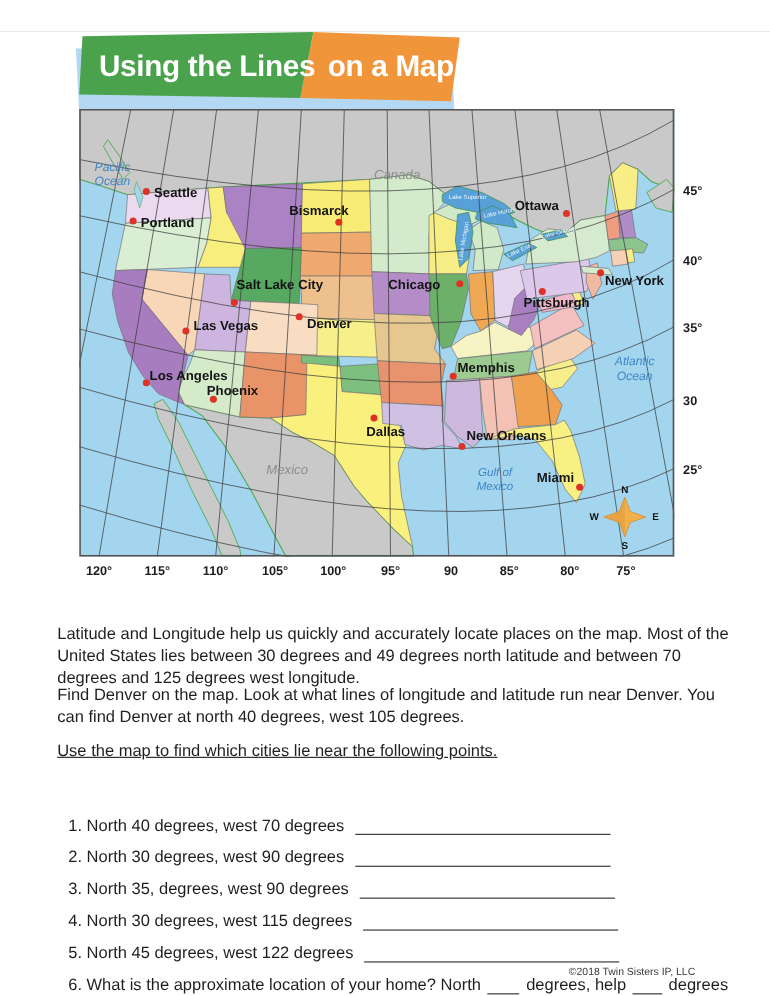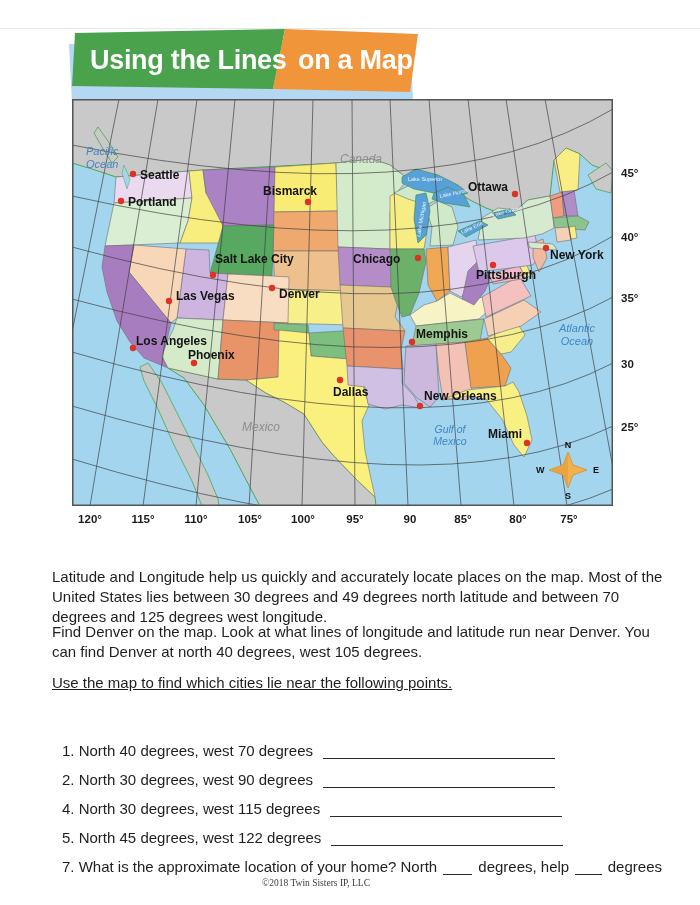--- a/index.html
+++ b/index.html
@@ -12,21 +12,21 @@
   .map-wrap{position:absolute;left:72px;top:99px;width:620px;height:445px;}
   .text-col{position:absolute;left:52px;width:612px;font-size:15px;line-height:20px;color:#1f1f1f;}
   .p1{top:552px;} .p2{top:607px;} .p3{top:658px;text-decoration:underline;}
   .questions{position:absolute;left:62px;top:730px;width:600px;text-align:center;}
   .qrow{display:flex;align-items:flex-end;height:29px;font-size:15px;color:#1f1f1f;white-space:nowrap;}
   .qtext{padding-right:10px;}
   .blank{display:inline-block;border-bottom:1.4px solid #2a2a2a;height:16px;}
   .blank-long{width:232px;}
   .blank-s1{width:46px;margin:0 6px;}
   .blank-s2{width:42px;margin:0 6px;}
-  .footer{position:absolute;left:0;top:878px;width:632px;text-align:center;font-size:9.5px;color:#3a3a3a;font-family:Liberation Serif, serif;}
+  .footer{position:absolute;left:0;top:878px;width:632px;text-align:right;font-size:9.5px;color:#3a3a3a;}
   svg text{font-family:"Liberation Sans", sans-serif;}
   .city-label{font-weight:bold;font-size:12px;fill:#141414;}
   .geo-label{font-family:"Liberation Serif", serif;font-style:italic;}
   .lake-label{font-size:5.5px;fill:#eaf4fb;}
   .tick-label{font-weight:bold;font-size:11.5px;fill:#1c1c1c;}
   .compass-letter{font-weight:bold;font-size:9px;fill:#111;}
   .banner-title{font-weight:bold;font-size:27px;fill:#ffffff;letter-spacing:-0.3px;}
 </style>
 </head>
 <body>
@@ -275,29 +275,33 @@
 <div class="questions">
   <div class="qrow">
     <span class="qtext">1. North 40 degrees, west 70 degrees</span>
     <span class="blank blank-long"></span>
   </div>
   <div class="qrow">
     <span class="qtext">2. North 30 degrees, west 90 degrees</span>
     <span class="blank blank-long"></span>
   </div>
   <div class="qrow">
+    <span class="qtext">3. North 35, degrees, west 90 degrees</span>
+    <span class="blank blank-long"></span>
+  </div>
+  <div class="qrow">
     <span class="qtext">4. North 30 degrees, west 115 degrees</span>
     <span class="blank blank-long"></span>
   </div>
   <div class="qrow">
     <span class="qtext">5. North 45 degrees, west 122 degrees</span>
     <span class="blank blank-long"></span>
   </div>
   <div class="qrow">
-    <span>7. What is the approximate location of your home? North</span>
+    <span>6. What is the approximate location of your home? North</span>
     <span class="blank blank-s1"></span>
     <span>degrees, help</span>
     <span class="blank blank-s2"></span>
     <span>degrees</span>
   </div>
 </div>
 
 <div class="footer">©2018 Twin Sisters IP, LLC</div>
 
 </body></html>

